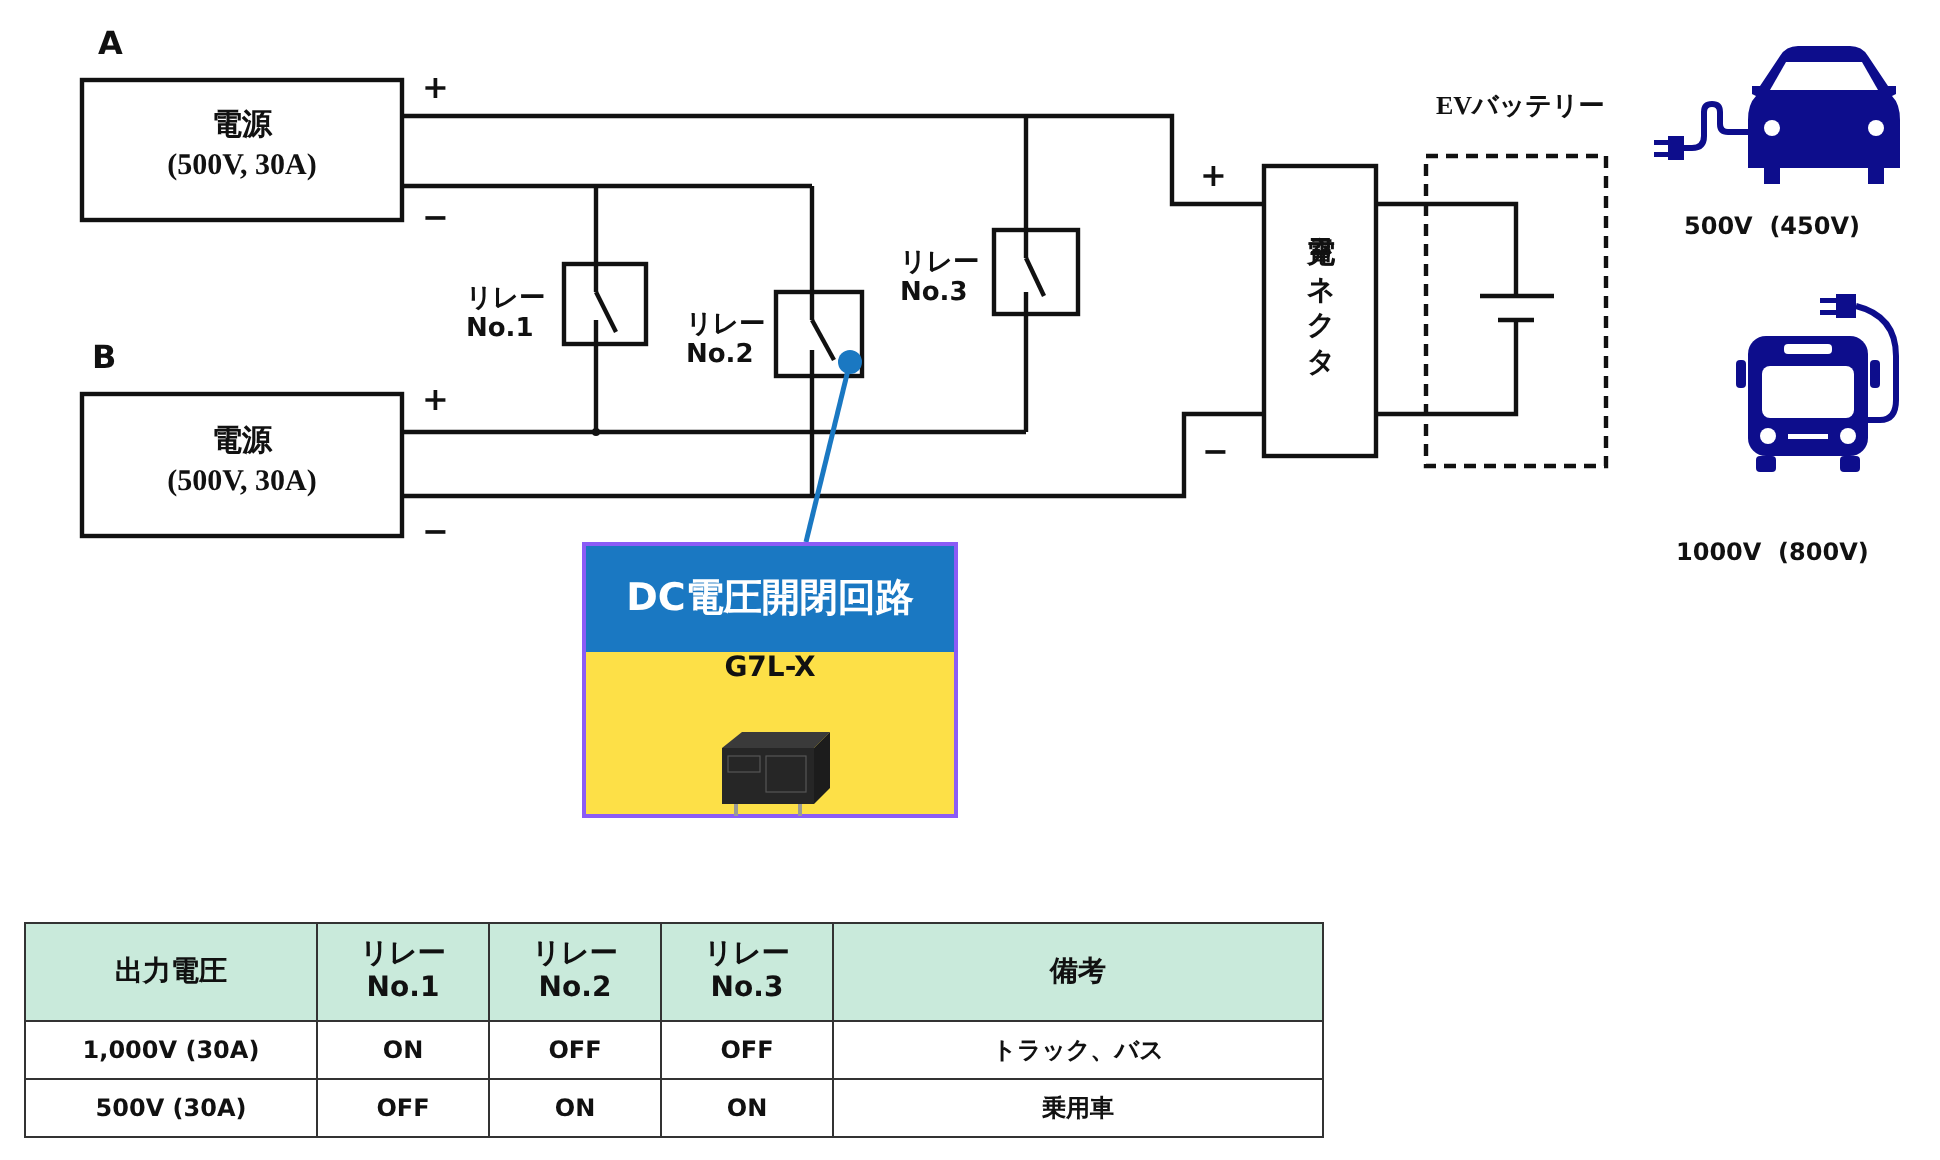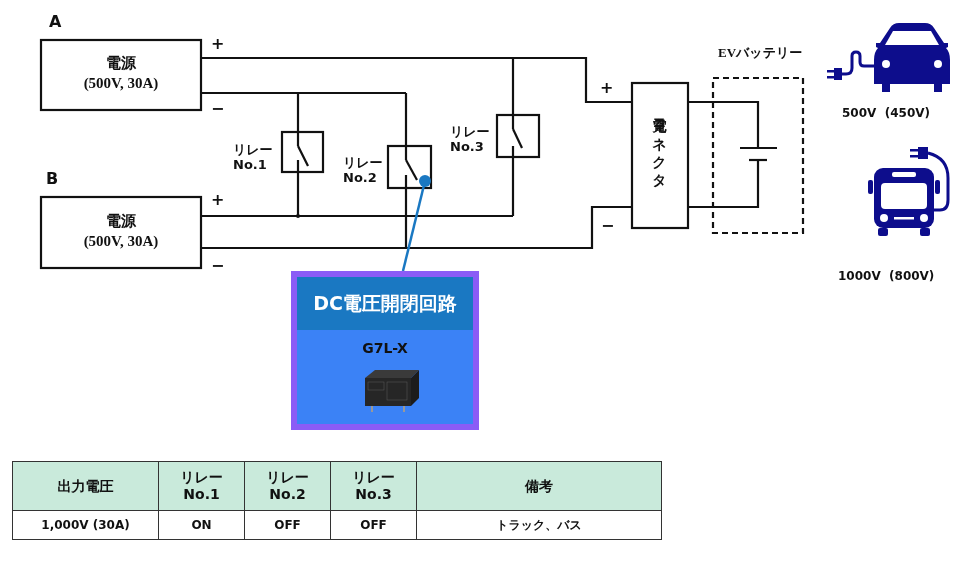--- a/index.html
+++ b/index.html
@@ -4,23 +4,23 @@
 <style>
   html, body { margin: 0; padding: 0; background: #ffffff; }
   body { width: 970px; height: 580px; position: relative; overflow: hidden;
          font-family: "DejaVu Sans", "Liberation Sans", sans-serif; color: #111; }
   svg.wires { position: absolute; left: 0; top: 0; }
   .lbl { position: absolute; font-weight: bold; font-size: 14px; line-height: 16px; color: #111; }
   .supply-label { position: absolute; text-align: center; font-weight: bold; font-size: 15px; line-height: 20px; font-family: Liberation Serif, serif; }
   .sign { position: absolute; font-weight: bold; font-size: 16px; }
   .relay-lbl { position: absolute; font-weight: bold; font-size: 13px; line-height: 15px; text-align: left; }
   .charger-text { position: absolute; writing-mode: vertical-rl; font-weight: bold; font-size: 14px; letter-spacing: 2px; }
-  .callout { position: absolute; left: 291px; top: 271px; width: 188px; height: 159px; border: 6px solid #8b5cf6; background: #3b82f6; box-sizing: border-box; }
+  .callout { position: absolute; left: 291px; top: 271px; width: 188px; height: 138px; border: 2px solid #8b5cf6; background: #fde047; box-sizing: border-box; }
   .callout-head { background: #1a78c2; color: #fff; font-weight: bold; font-size: 19px; height: 53px; line-height: 53px; text-align: center; }
-  .callout-model { text-align: center; font-weight: bold; font-size: 14px; margin-top: 10px; }
+  .callout-model { text-align: center; font-weight: bold; font-size: 14px; }
   .relay-photo { position: absolute; left: 62px; top: 91px; width: 62px; height: 45px; }
   .vehicle-lbl { position: absolute; font-weight: bold; font-size: 12px; white-space: pre; }
   table.modes { position: absolute; left: 12px; top: 461px; width: 650px; border-collapse: collapse; font-size: 12px; font-weight: bold; }
   table.modes th, table.modes td { border: 1.5px solid #333; text-align: center; padding: 0; }
   table.modes th { background: #c9eadb; height: 48px; font-size: 14px; line-height: 17px; }
   table.modes td { height: 28px; }
 </style>
 </head>
 <body>
 
@@ -163,14 +163,21 @@
     </tr>
   </thead>
   <tbody>
     <tr>
       <td>1,000V (30A)</td>
       <td>ON</td>
       <td>OFF</td>
       <td>OFF</td>
       <td>トラック、バス</td>
     </tr>
+    <tr>
+      <td>500V (30A)</td>
+      <td>OFF</td>
+      <td>ON</td>
+      <td>ON</td>
+      <td>乗用車</td>
+    </tr>
   </tbody>
 </table>
 
 </body></html>

